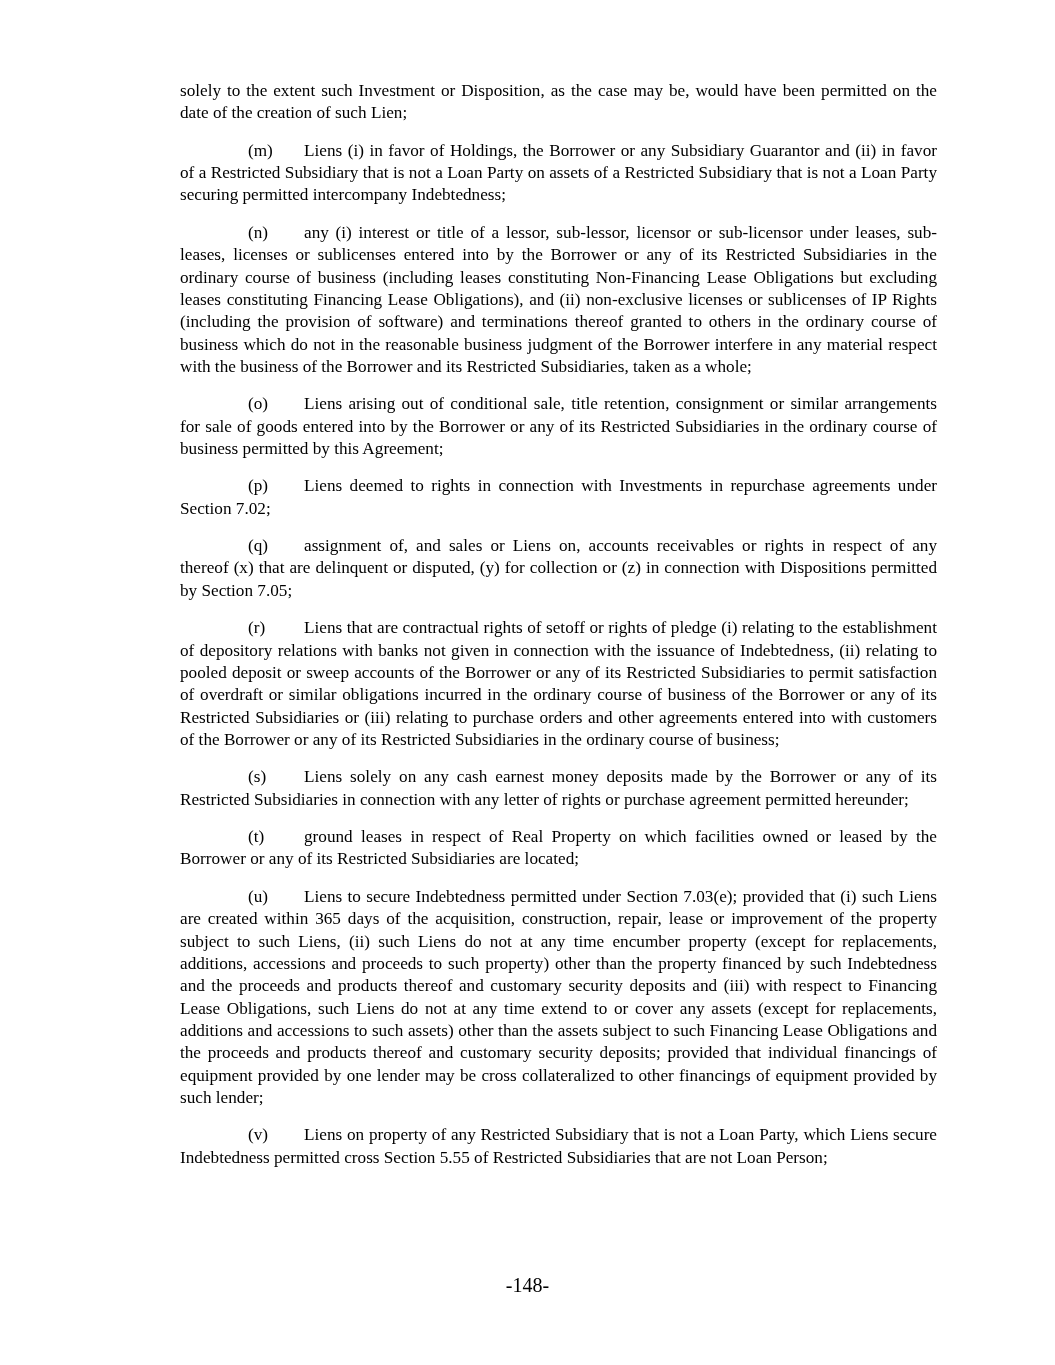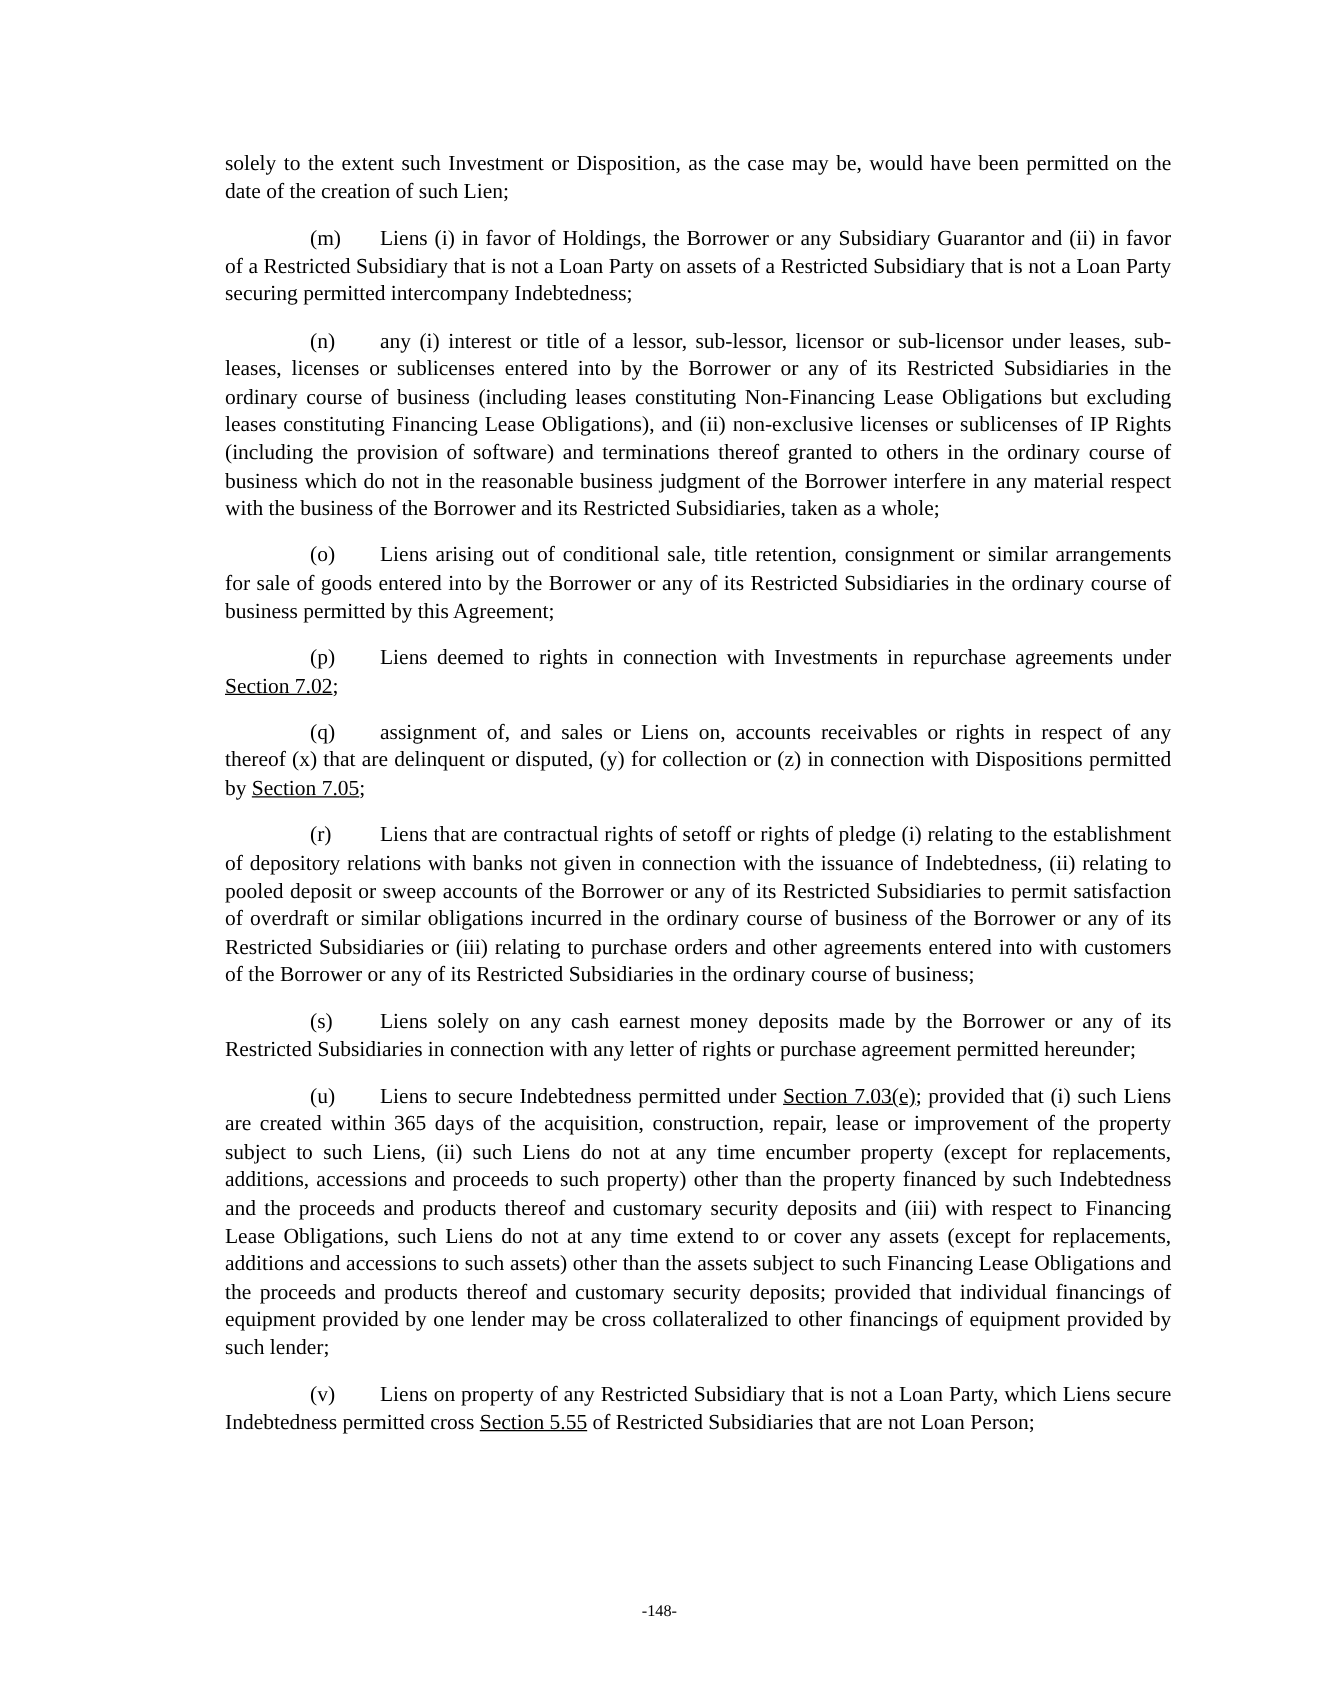--- a/index.html
+++ b/index.html
@@ -10,52 +10,51 @@
   body {
     font-family: "Liberation Serif", serif;
     color: #000000;
   }
   .page {
     width: 1055px;
     height: 1365px;
     position: relative;
     background: #ffffff;
     box-sizing: border-box;
-    padding: 120px 118px 0 180px;
+    padding: 80px 118px 0 180px;
     overflow: hidden;
   }
   .body-text {
     font-size: 17.2px;
     line-height: 1.30;
     text-align: justify;
   }
   p.para {
     margin: 0 0 15px 0;
     text-indent: 0;
   }
   .lead {
     display: inline-block;
     width: 68px;
   }
   .lead2 {
     display: inline-block;
     width: 56px;
   }
   .u {
-    text-decoration: underline;
   }
   .it {
   }
   .footer {
     position: absolute;
     left: 0;
     right: 0;
     bottom: 68px;
     text-align: center;
-    font-size: 13px;
+    font-size: 20px;
     font-family: "Liberation Serif", serif;
   }
 </style>
 </head>
 <body>
 
 <div class="page">
   <div class="body-text">
 
     <p class="para">
@@ -83,20 +82,23 @@
     </p>
 
     <p class="para">
       <span class="lead"></span><span class="lead2">(r)</span><span>Liens that are contractual rights of setoff or rights of pledge (i) relating to the establishment of depository relations with banks not given in connection with the issuance of Indebtedness, (ii) relating to pooled deposit or sweep accounts of the Borrower or any of its Restricted Subsidiaries to permit satisfaction of overdraft or similar obligations incurred in the ordinary course of business of the Borrower or any of its Restricted Subsidiaries or (iii) relating to purchase orders and other agreements entered into with customers of the Borrower or any of its Restricted Subsidiaries in the ordinary course of business;</span>
     </p>
 
     <p class="para">
       <span class="lead"></span><span class="lead2">(s)</span><span>Liens solely on any cash earnest money deposits made by the Borrower or any of its Restricted Subsidiaries in connection with any letter of rights or purchase agreement permitted hereunder;</span>
     </p>
 
+    <p class="para">
+      <span class="lead"></span><span class="lead2">(t)</span><span>ground leases in respect of Real Property on which facilities owned or leased by the Borrower or any of its Restricted Subsidiaries are located;</span>
+    </p>
 
     <p class="para">
       <span class="lead"></span><span class="lead2">(u)</span><span>Liens to secure Indebtedness permitted under </span><span class="u">Section 7.03(e)</span><span>; </span><span class="it">provided</span><span> that (i) such Liens are created within 365 days of the acquisition, construction, repair, lease or improvement of the property subject to such Liens, (ii) such Liens do not at any time encumber property (except for replacements, additions, accessions and proceeds to such property) other than the property financed by such Indebtedness and the proceeds and products thereof and customary security deposits and (iii) with respect to Financing Lease Obligations, such Liens do not at any time extend to or cover any assets (except for replacements, additions and accessions to such assets) other than the assets subject to such Financing Lease Obligations and the proceeds and products thereof and customary security deposits; </span><span class="it">provided</span><span> that individual financings of equipment provided by one lender may be cross collateralized to other financings of equipment provided by such lender;</span>
     </p>
 
     <p class="para">
       <span class="lead"></span><span class="lead2">(v)</span><span>Liens on property of any Restricted Subsidiary that is not a Loan Party, which Liens secure Indebtedness permitted cross </span><span class="u">Section 5.55</span><span> of Restricted Subsidiaries that are not Loan Person;</span>
     </p>
 
 

